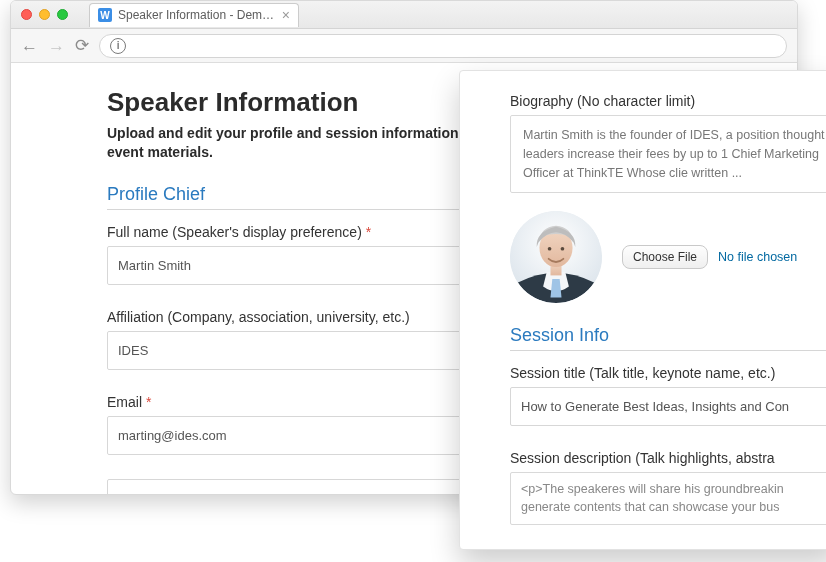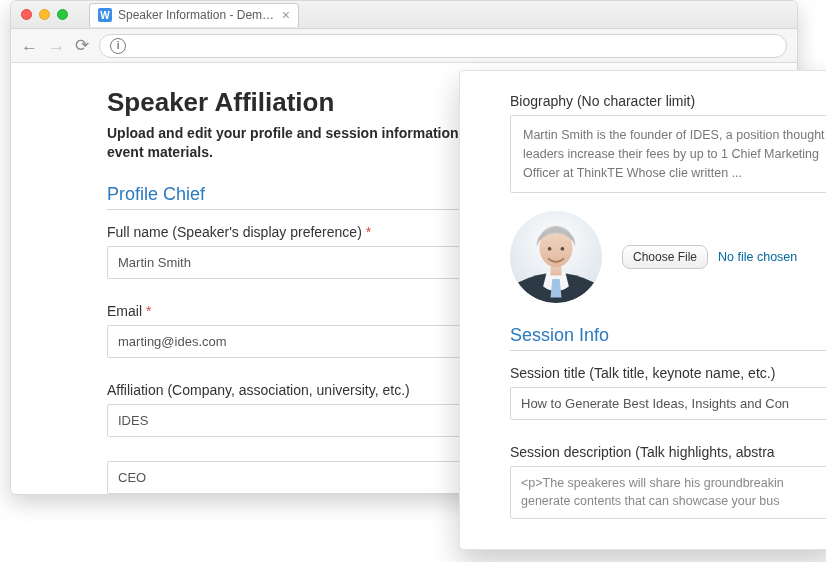--- a/index.html
+++ b/index.html
@@ -34,21 +34,21 @@
   .info-circ { width:16px; height:16px; border:1.5px solid #7a7a7a; border-radius:50%; display:flex; align-items:center; justify-content:center; font-size:10px; font-weight:600; color:#7a7a7a; line-height:1; }
 
   .page { padding: 24px 0 0 96px; color:#222; }
   .h1 { font-size:26px; font-weight:600; color:#2b2b2b; margin-bottom:6px; }
   .sub { font-size:14px; font-weight:600; color:#2b2b2b; max-width:380px; line-height:1.35; margin-bottom:22px; }
   .section-h { font-size:18px; color:#2a7abf; font-weight:400; margin-bottom:4px; }
   .section-rule { border:none; border-top:1px solid #d6d6d6; margin-bottom:14px; width:370px; }
   .field { margin-bottom:24px; width:370px; }
   .flabel { font-size:14px; color:#333; margin-bottom:6px; display:block; }
   .req { color:#d9473a; }
-  .tinput { width:100%; height:33px; border:1px solid #d7d7d7; border-radius:2px; padding:0 10px; font-size:13px; color:#555; background:#fff; }
+  .tinput { width:100%; height:39px; border:1px solid #d7d7d7; border-radius:2px; padding:0 10px; font-size:13px; color:#555; background:#fff; }
 
   
   .panel {
     position:absolute; left:459px; top:70px; width:380px; height:480px;
     background:#fff; border:1px solid #e2e2e2; border-radius:4px;
     box-shadow:0 14px 30px rgba(0,0,0,.20);
     padding:22px 0 20px 50px; color:#333; overflow:hidden;
   }
   .bio-box { border:1px solid #d9d9d9; border-radius:2px; padding:10px 12px; font-size:12.5px; line-height:1.5; color:#777; width:330px; margin-top:6px; }
   .photo-row { display:flex; align-items:center; gap:20px; margin:18px 0 22px; }
@@ -82,45 +82,45 @@
     <div class="toolbar">
       <span class="tb-btn">←</span>
       <span class="tb-btn" style="opacity:.45">→</span>
       <span class="tb-btn">⟳</span>
       <div class="urlbox">
         <span class="info-circ">i</span>
       </div>
     </div>
 
     <div class="page">
-      <div class="h1">Speaker Affiliation</div>
+      <div class="h1">Speaker Information</div>
       <div class="sub">Upload and edit your profile and session information for event materials.</div>
 
       <div class="section-h">Profile Chief</div>
       <hr class="section-rule">
 
       <div class="field">
         <label class="flabel">
           <span>Full name (Speaker's display preference)</span>
           <span class="req">*</span>
         </label>
         <input class="tinput" type="text" value="Martin Smith" style="">
       </div>
 
       <div class="field">
+        <label class="flabel">Affiliation (Company, association, university, etc.)</label>
+        <input class="tinput" type="text" value="IDES" style="">
+      </div>
+
+      <div class="field">
         <label class="flabel">
           <span>Email</span>
           <span class="req">*</span>
         </label>
         <input class="tinput" type="text" value="marting@ides.com" style="">
-      </div>
-
-      <div class="field">
-        <label class="flabel">Affiliation (Company, association, university, etc.)</label>
-        <input class="tinput" type="text" value="IDES" style="">
       </div>
 
       <div class="field">
         <input class="tinput" type="text" value="CEO" style="">
       </div>
     </div>
   </div>
 
   <div class="panel">
     <div class="flabel">Biography (No character limit)</div>

